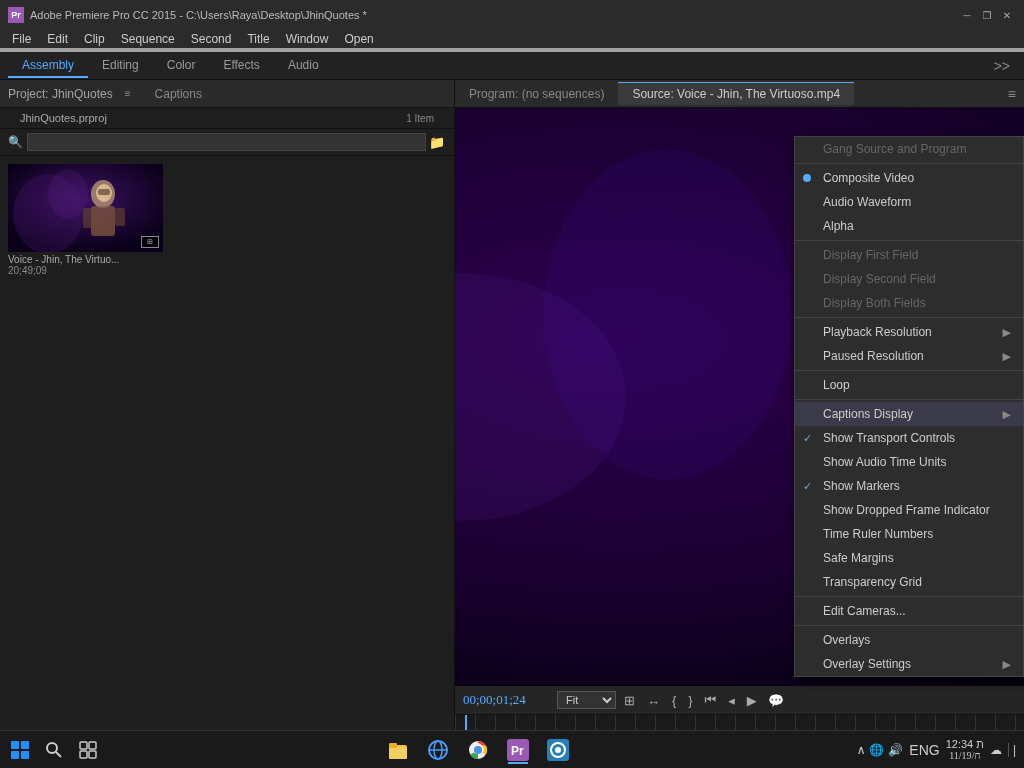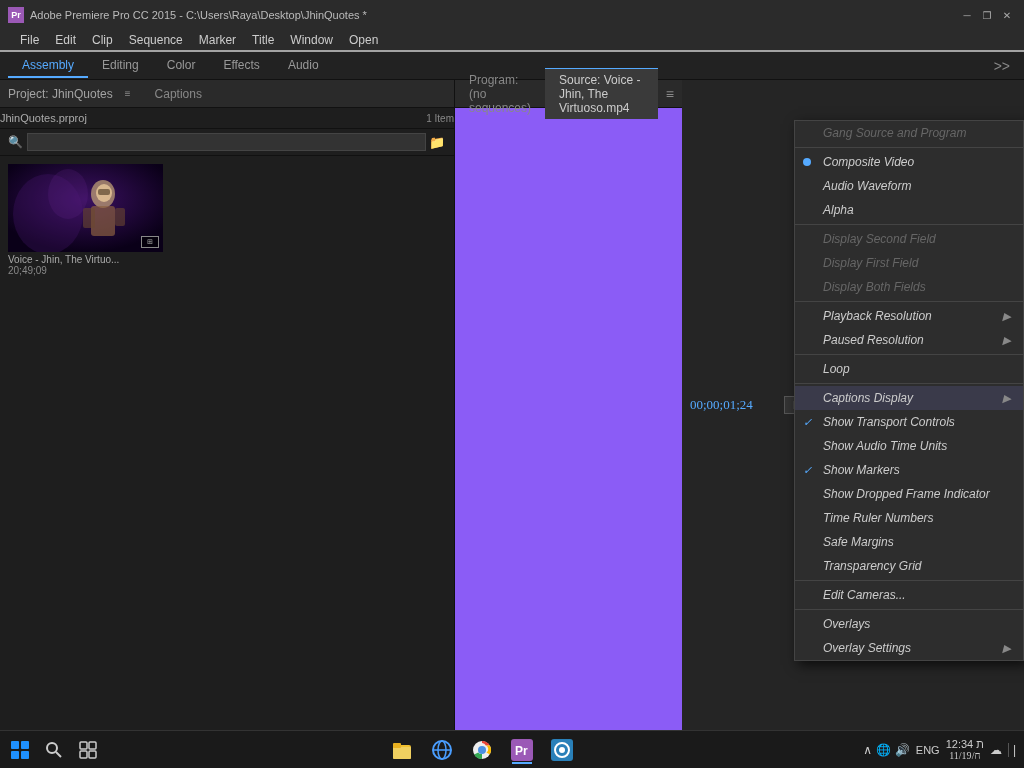--- a/index.html
+++ b/index.html
@@ -59,22 +59,22 @@
       background: transparent;
       border: none;
     }
 
     
     #menu-bar {
       background: #2b2b2b;
       height: 22px;
       display: flex;
       align-items: center;
-      padding: 0 12px;
-      border-bottom: 2px solid #a3a3a3;
+      padding: 0 4px;
+      border-bottom: 4px solid #a3a3a3;
     }
     .menu-item {
       padding: 2px 8px;
       font-size: 12px;
       color: #ccc;
       cursor: pointer;
     }
 
     
     #tab-bar {
@@ -141,21 +141,21 @@
     }
     #captions-tab {
       color: #888;
       font-size: 12px;
       cursor: pointer;
       margin-left: 16px;
     }
 
     
     #project-file {
-      padding: 4px 0;
+      padding: 4px 20px;
       display: flex;
       align-items: center;
       justify-content: space-between;
       border-bottom: 1px solid #111;
     }
     #project-file-name {
       color: #aaa;
       font-size: 11px;
     }
     #project-file-count {
@@ -226,21 +226,21 @@
     #thumb-duration {
       font-size: 10px;
       color: #888;
     }
 
     
     #right-panel {
       flex: 1;
       background: #8b5cf6;
       display: flex;
-      flex-direction: row;
+      flex-direction: column;
     }
 
     
     #monitor-tabs {
       background: #2a2a2a;
       height: 28px;
       display: flex;
       align-items: center;
       border-bottom: 1px solid #111;
     }
@@ -450,28 +450,27 @@
     #notify-area {
       display: flex;
       align-items: center;
       gap: 4px;
     }
 
     
     #context-menu {
       position: absolute;
       right: 0;
-      top: 120px;
+      top: 136px;
       width: 230px;
       background: #2d2d2d;
       border: 1px solid #444;
       box-shadow: 4px 4px 12px rgba(0,0,0,0.7);
       z-index: 1000;
       font-size: 12px;
-      font-style: italic;
     }
     .cm-item {
       padding: 5px 12px 5px 28px;
       color: #ccc;
       cursor: pointer;
       display: flex;
       align-items: center;
       justify-content: space-between;
       position: relative;
     }
@@ -517,21 +516,21 @@
     <button class="win-btn">❐</button>
     <button class="win-btn close">✕</button>
   </div>
 </div>
 
 <div id="menu-bar">
   <span class="menu-item">File</span>
   <span class="menu-item">Edit</span>
   <span class="menu-item">Clip</span>
   <span class="menu-item">Sequence</span>
-  <span class="menu-item">Marker</span>
+  <span class="menu-item">Second</span>
   <span class="menu-item">Title</span>
   <span class="menu-item">Window</span>
   <span class="menu-item">Open</span>
 </div>
 
 <div id="tab-bar">
   <span class="tab active">Assembly</span>
   <span class="tab">Editing</span>
   <span class="tab">Color</span>
   <span class="tab">Effects</span>
@@ -696,24 +695,24 @@
       <span class="cm-item-label">Composite Video</span>
     </div>
     <div class="cm-item">
       <span class="cm-item-label">Audio Waveform</span>
     </div>
     <div class="cm-item">
       <span class="cm-item-label">Alpha</span>
     </div>
     <div class="cm-separator"></div>
     <div class="cm-item disabled">
+      <span class="cm-item-label">Display First Field</span>
+    </div>
+    <div class="cm-item disabled">
       <span class="cm-item-label">Display Second Field</span>
-    </div>
-    <div class="cm-item disabled">
-      <span class="cm-item-label">Display First Field</span>
     </div>
     <div class="cm-item disabled">
       <span class="cm-item-label">Display Both Fields</span>
     </div>
     <div class="cm-separator"></div>
     <div class="cm-item">
       <span class="cm-item-label">Playback Resolution</span>
       <span class="arrow">▶</span>
     </div>
     <div class="cm-item">
@@ -835,21 +834,21 @@
       </svg>
     </div>
   </div>
 
   <div id="taskbar-right">
     <div id="notify-area">
       <span class="sys-icon">∧</span>
       <span class="sys-icon">🌐</span>
       <span class="sys-icon">🔊</span>
     </div>
-    <span style="font-size:11px;color:#ccc;">ENG</span>
+    <span style="font-size:14px;color:#ccc;">ENG</span>
     <div id="clock">
       <div style="font-size:11px;color:#ccc;">12:34 ת</div>
       <div style="font-size:10px;color:#ccc;font-family:Liberation Serif, serif;">ח/11/19</div>
     </div>
     <span class="sys-icon">☁</span>
     <span class="sys-icon" style="border-left:1px solid #555;padding-left:4px;">|</span>
   </div>
 </div>
 
 </body></html>

